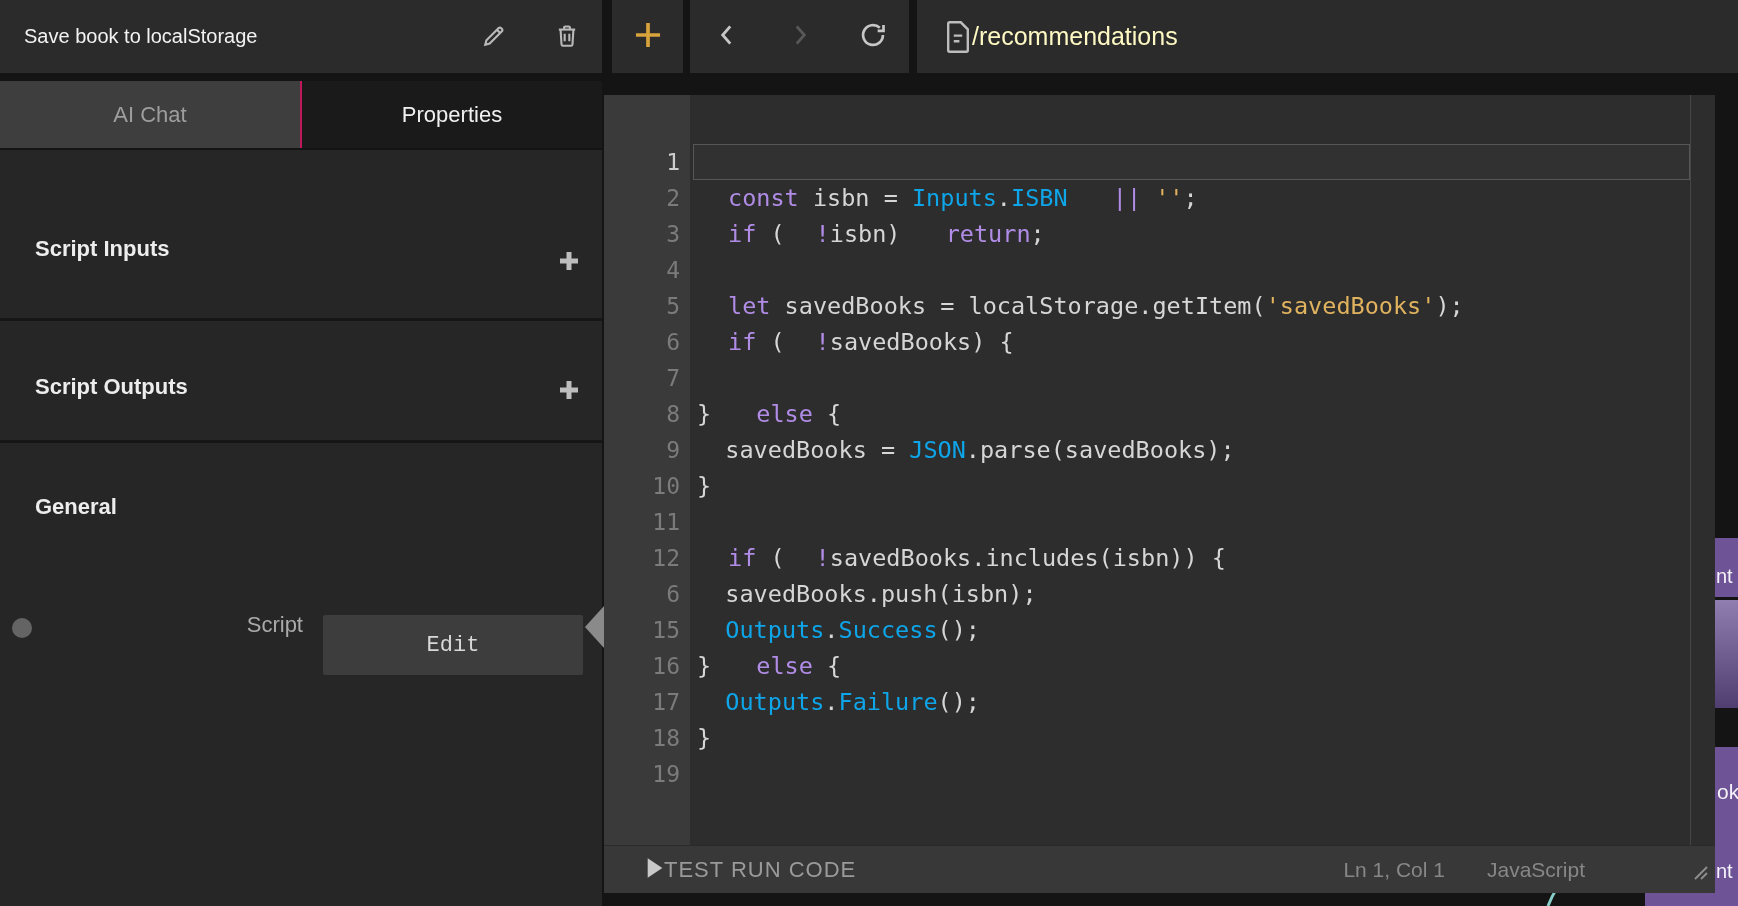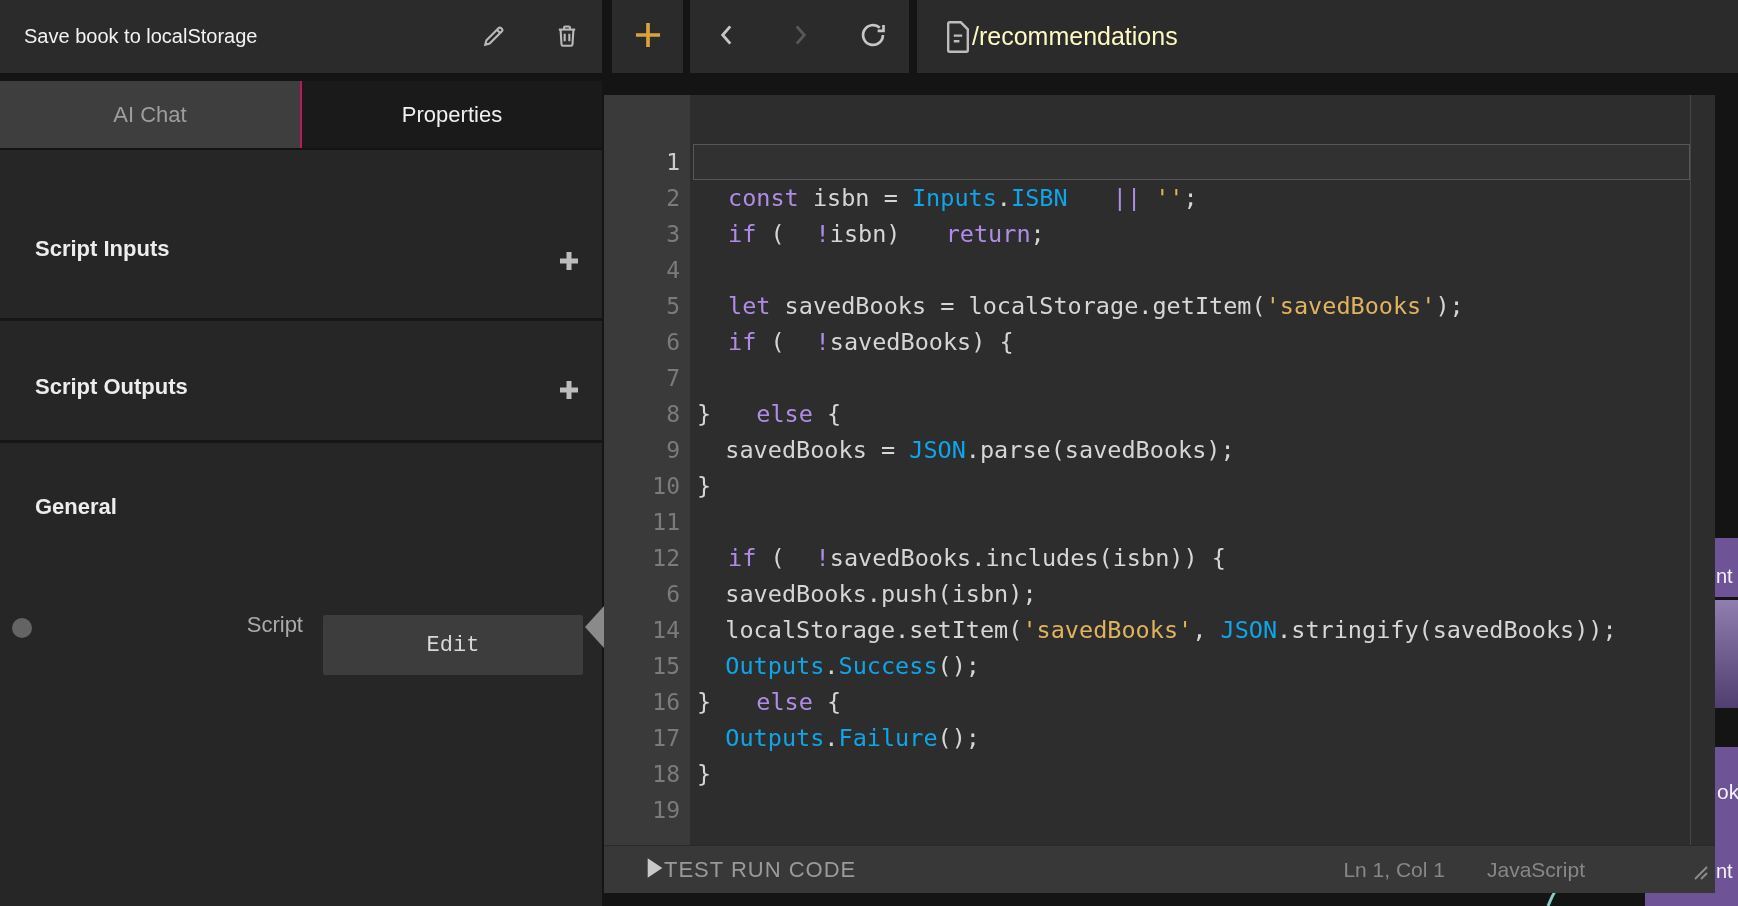--- a/index.html
+++ b/index.html
@@ -187,21 +187,20 @@
       <div class="code-row"><div class="ln">4</div><div class="code-text"></div></div>
       <div class="code-row"><div class="ln">5</div><div class="code-text"><span class="tok-kw">let</span><span class="tok-pln"> savedBooks = localStorage.getItem(</span><span class="tok-str">'savedBooks'</span><span class="tok-pln">);</span></div></div>
       <div class="code-row"><div class="ln">6</div><div class="code-text"><span class="tok-kw">if</span><span class="tok-pln"> (</span><span class="tok-kw">!</span><span class="tok-pln">savedBooks) {</span></div></div>
       <div class="code-row"><div class="ln">7</div></div>
       <div class="code-row"><div class="ln">8</div><div class="code-text"><span class="tok-pln">} </span><span class="tok-kw">else</span><span class="tok-pln"> {</span></div></div>
       <div class="code-row"><div class="ln">9</div><div class="code-text"><span class="tok-pln">  savedBooks = </span><span class="tok-cls">JSON</span><span class="tok-pln">.parse(savedBooks);</span></div></div>
       <div class="code-row"><div class="ln">10</div><div class="code-text"><span class="tok-pln">}</span></div></div>
       <div class="code-row"><div class="ln">11</div><div class="code-text"></div></div>
       <div class="code-row"><div class="ln">12</div><div class="code-text"><span class="tok-kw">if</span><span class="tok-pln"> (</span><span class="tok-kw">!</span><span class="tok-pln">savedBooks.includes(isbn)) {</span></div></div>
       <div class="code-row"><div class="ln">6</div><div class="code-text"><span class="tok-pln">  savedBooks.push(isbn);</span></div></div>
-      <div class="code-row"><div class="ln">14</div><div class="code-text"><span class="tok-pln">  localStorage.setItem(</span><span class="tok-str">'savedBooks'</span><span class="tok-pln">, </span><span class="tok-cls">JSON</span><span class="tok-pln">.stringify(savedBooks));</span></div></div>
       <div class="code-row"><div class="ln">15</div><div class="code-text"><span class="tok-pln">  </span><span class="tok-cls">Outputs</span><span class="tok-pln">.</span><span class="tok-cls">Success</span><span class="tok-pln">();</span></div></div>
       <div class="code-row"><div class="ln">16</div><div class="code-text"><span class="tok-pln">} </span><span class="tok-kw">else</span><span class="tok-pln"> {</span></div></div>
       <div class="code-row"><div class="ln">17</div><div class="code-text"><span class="tok-pln">  </span><span class="tok-cls">Outputs</span><span class="tok-pln">.</span><span class="tok-cls">Failure</span><span class="tok-pln">();</span></div></div>
       <div class="code-row"><div class="ln">18</div><div class="code-text"><span class="tok-pln">}</span></div></div>
       <div class="code-row"><div class="ln">19</div><div class="code-text"></div></div>
     </div>
   <div class="scrollbar-line"></div>
 
   <div class="status-bar">
     <button class="run-btn">

